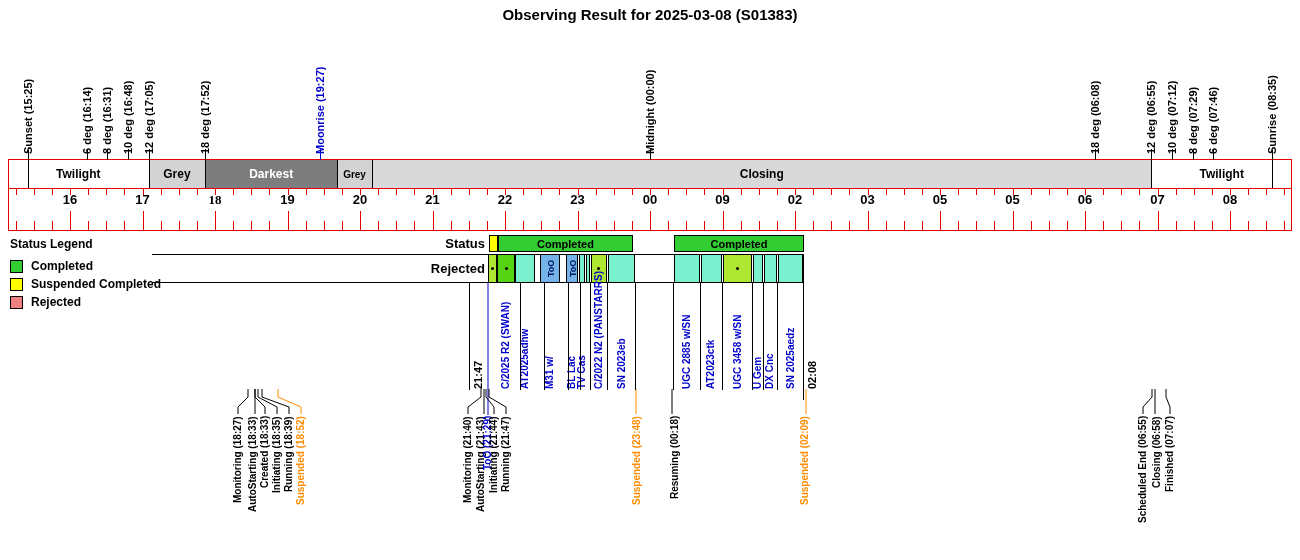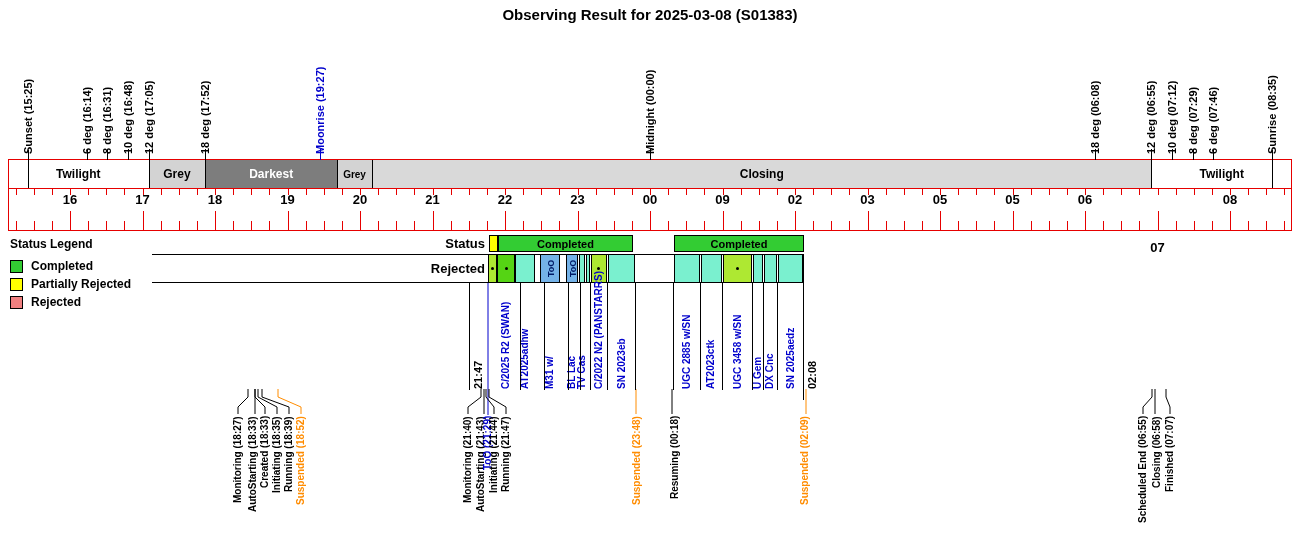--- a/index.html
+++ b/index.html
@@ -41,21 +41,21 @@
   <div class="title">Observing Result for 2025-03-08 (S01383)</div>
 
   <div class="legend">
     <div class="legend-title">Status Legend</div>
     <div class="legend-item">
       <span class="swatch" style="background: rgb(51, 204, 51);"></span>
       <span>Completed</span>
     </div>
     <div class="legend-item">
       <span class="swatch" style="background: rgb(255, 255, 0);"></span>
-      <span>Partially Rejected</span>
+      <span>Suspended Completed</span>
     </div>
     <div class="legend-item">
       <span class="swatch" style="background: rgb(240, 128, 128);"></span>
       <span>Rejected</span>
     </div>
   </div>
 
   <div class="row-label" id="status-label">Status</div>
   <div class="row-label" id="targets-label">Rejected</div>
 
@@ -231,34 +231,34 @@
     <div class="vline" style="left: 1230px; top: 189px; height: 6px;"></div>
     <div class="vline" style="left: 1230px; top: 211px; height: 19px;"></div>
     <div class="vline" style="left: 1248.12px; top: 189px; height: 6px;"></div>
     <div class="vline" style="left: 1248.12px; top: 221px; height: 9px;"></div>
     <div class="vline" style="left: 1266.25px; top: 189px; height: 6px;"></div>
     <div class="vline" style="left: 1266.25px; top: 221px; height: 9px;"></div>
     <div class="vline" style="left: 1284.38px; top: 189px; height: 6px;"></div>
     <div class="vline" style="left: 1284.38px; top: 221px; height: 9px;"></div>
     <div class="hour" style="left: 70px;">16</div>
     <div class="hour" style="left: 142.5px;">17</div>
-    <div class="hour" style="left: 215px;">18</div>
+    <div class="hour" style="left: 215px; font-family: Liberation Serif, serif;">18</div>
     <div class="hour" style="left: 287.5px;">19</div>
     <div class="hour" style="left: 360px;">20</div>
     <div class="hour" style="left: 432.5px;">21</div>
     <div class="hour" style="left: 505px;">22</div>
     <div class="hour" style="left: 577.5px;">23</div>
     <div class="hour" style="left: 650px;">00</div>
     <div class="hour" style="left: 722.5px;">09</div>
     <div class="hour" style="left: 795px;">02</div>
     <div class="hour" style="left: 867.5px;">03</div>
     <div class="hour" style="left: 940px;">05</div>
     <div class="hour" style="left: 1012.5px;">05</div>
     <div class="hour" style="left: 1085px;">06</div>
-    <div class="hour" style="left: 1157.5px; margin-top: 48px;">07</div>
+    <div class="hour" style="left: 1157.5px;">07</div>
     <div class="hour" style="left: 1230px;">08</div>
     <div class="vtext sky-label" style="left: 20.7325px; color: rgb(0, 0, 0);">Sunset (15:25)</div>
     <div class="blk-vline" style="left: 27.7325px; top: 150px; height: 38px;"></div>
     <div class="vtext sky-label" style="left: 79.8925px; color: rgb(0, 0, 0);">6 deg (16:14)</div>
     <div class="blk-vline" style="left: 86.8925px; top: 149px; height: 11px; background: rgb(0, 0, 0);"></div>
     <div class="vtext sky-label" style="left: 100.482px; color: rgb(0, 0, 0);">8 deg (16:31)</div>
     <div class="blk-vline" style="left: 107.482px; top: 149px; height: 11px; background: rgb(0, 0, 0);"></div>
     <div class="vtext sky-label" style="left: 121px; color: rgb(0, 0, 0);">10 deg (16:48)</div>
     <div class="blk-vline" style="left: 128px; top: 149px; height: 11px; background: rgb(0, 0, 0);"></div>
     <div class="vtext sky-label" style="left: 141.517px; color: rgb(0, 0, 0);">12 deg (17:05)</div>

